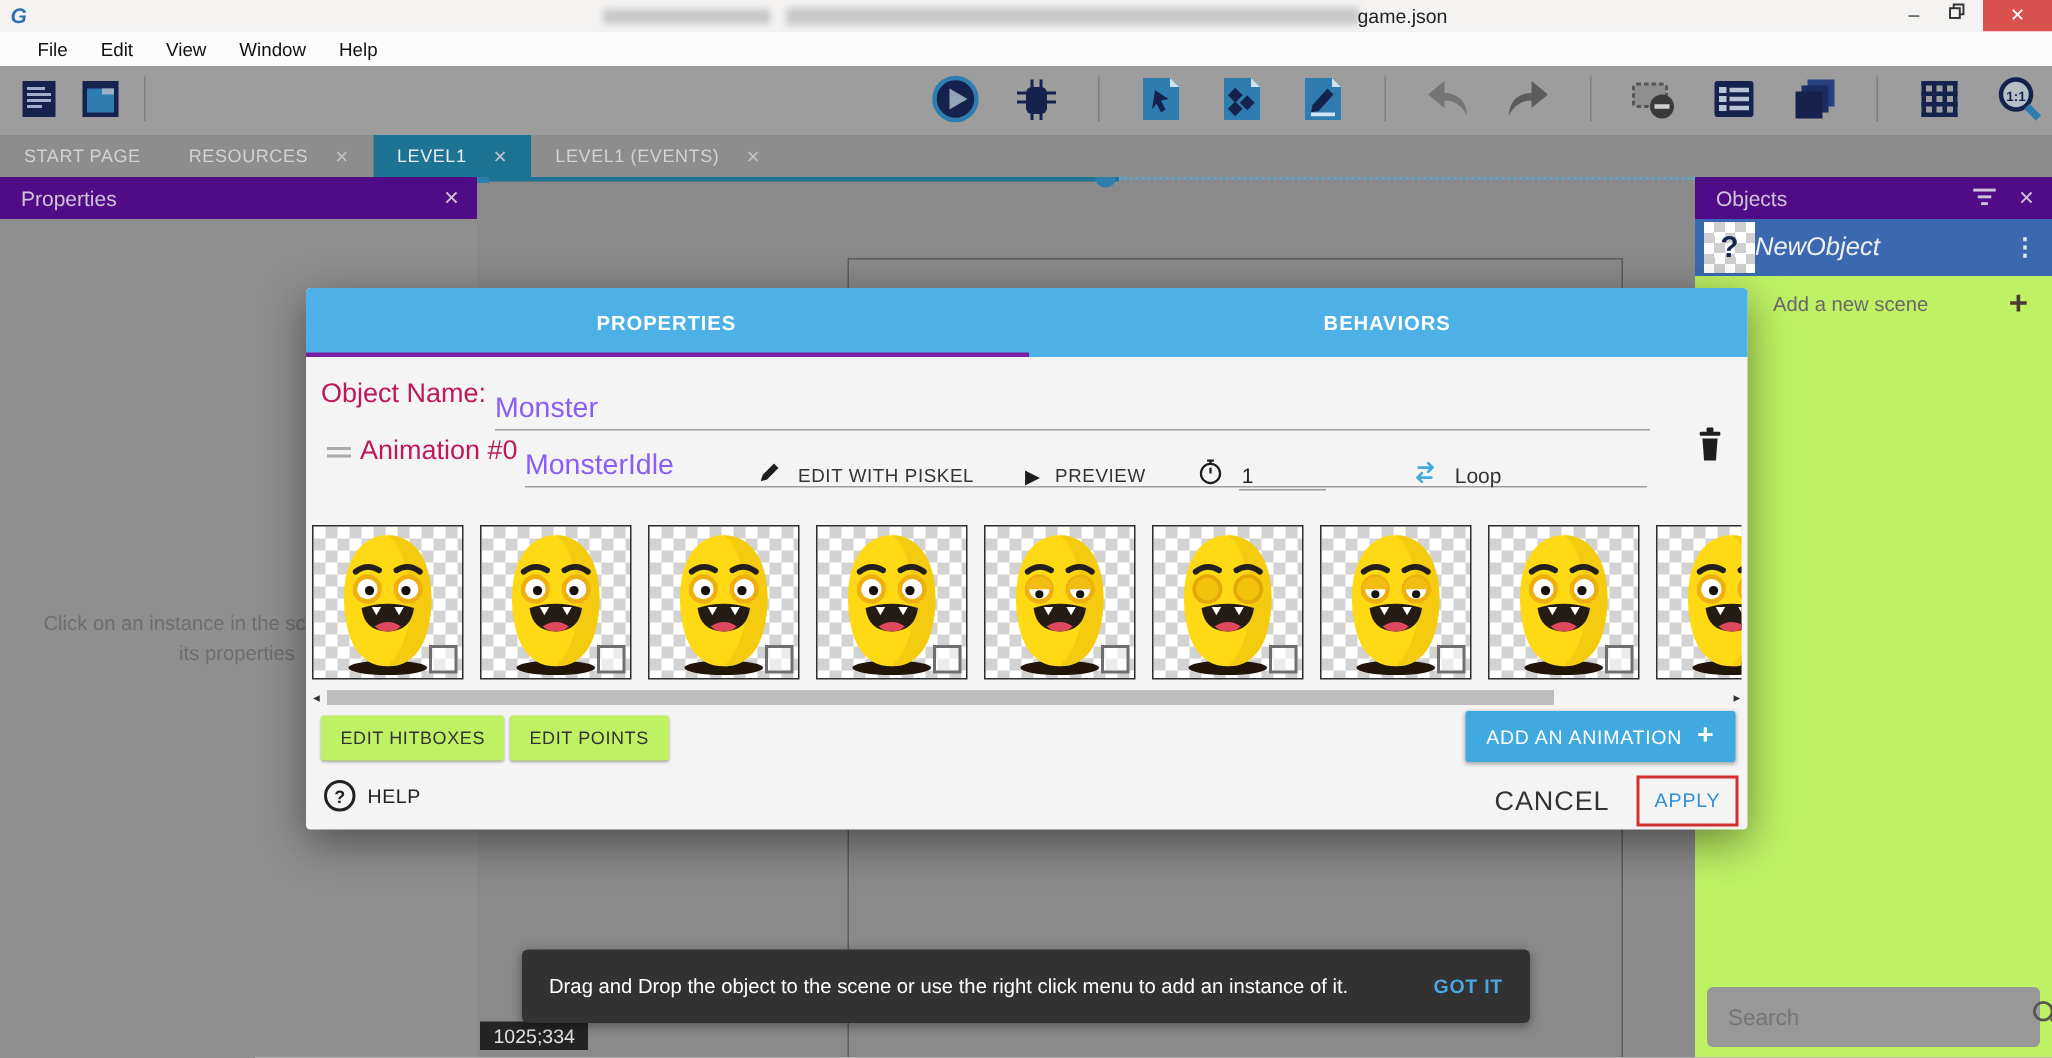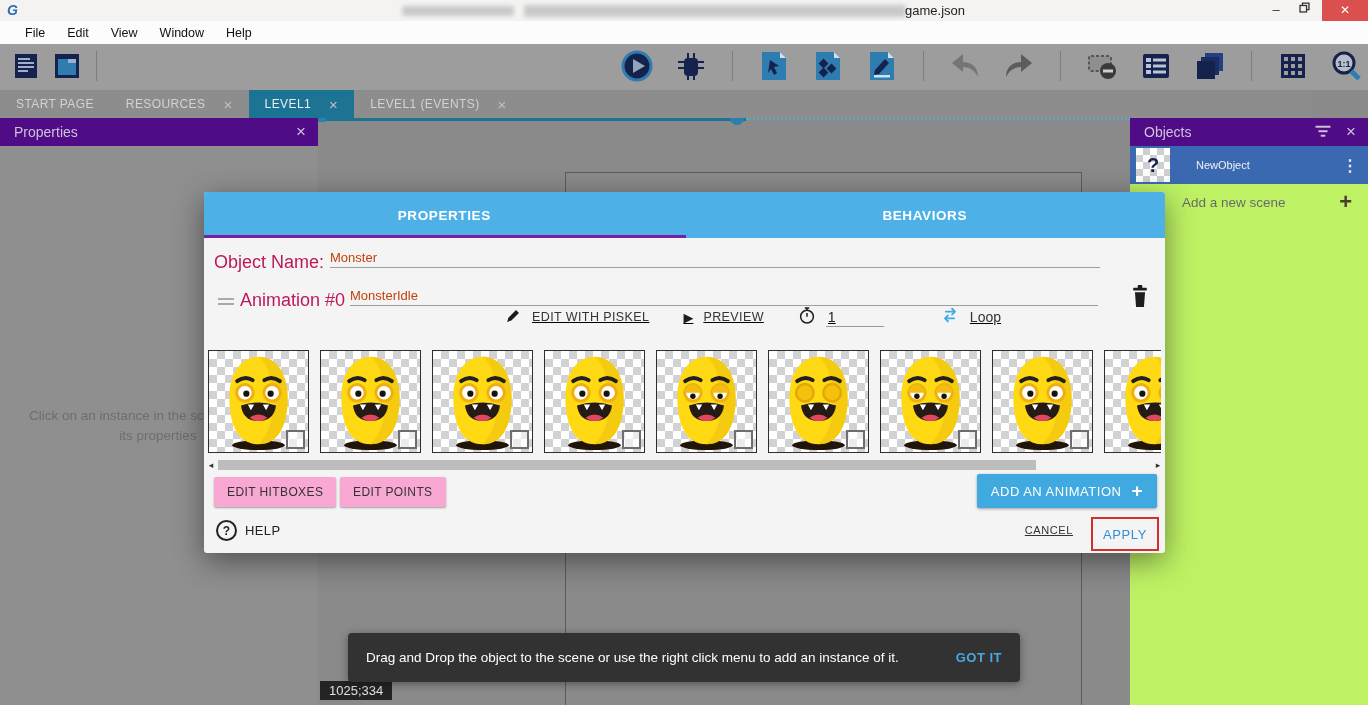--- a/index.html
+++ b/index.html
@@ -51,71 +51,71 @@
             display:flex;align-items:center;padding:0 18px;box-sizing:border-box;box-shadow:0 2px 8px rgba(0,0,0,.4);}
   .snack-msg{color:#fff;font-size:13.5px;flex:1;}
   .snack-action{color:#4aa8e0;font-size:13px;font-weight:bold;letter-spacing:.5px;margin-left:18px;}
 
   
   .objects-panel{left:1130px;top:118px;width:238px;height:587px;background:#bef264;}
   .obj-row{left:0;top:28px;width:238px;height:38px;background:#3b69b1;display:flex;align-items:center;}
   .obj-icon{width:34px;height:34px;margin-left:6px;display:flex;align-items:center;justify-content:center;
             font-weight:bold;font-size:20px;color:#16224e;}
   .checker{background:repeating-conic-gradient(#cfcfcf 0% 25%, #ffffff 0% 50%);background-size:14px 14px;}
-  .obj-label{color:#f0f0f0;font-size:11px;margin-left:26px;flex:1;}
+  .obj-label{color:#f0f0f0;font-size:17px;flex:1;font-style:italic;}
   .obj-dots{color:#e8e8e8;font-size:16px;font-weight:bold;margin-right:10px;}
   .add-row{left:0;top:66px;width:238px;height:36px;display:flex;align-items:center;}
   .add-label{margin-left:52px;color:#6a6a6a;font-size:13.5px;flex:1;}
   .add-plus{color:#4a3c33;font-size:22px;margin-right:16px;font-weight:bold;}
   .search-box{left:8px;top:540px;width:222px;height:40px;background:#989898;border-radius:4px;display:flex;align-items:center;}
   .search-input{flex:1;background:transparent;border:none;outline:none;margin-left:12px;font-size:15px;color:#4a4a4a;font-family:"Liberation Sans",sans-serif;}
   .search-input::placeholder{color:#757575;}
   .search-icon{margin-right:10px;}
 
   
   .modal{left:204px;top:192px;width:961px;height:361px;background:#f4f4f4;border-radius:3px;
          box-shadow:0 8px 30px rgba(0,0,0,.45);z-index:50;}
   .modal-tabs{left:0;top:0;width:961px;height:46px;background:#4db1e8;border-radius:3px 3px 0 0;display:flex;}
   .modal-tab{width:50%;display:flex;align-items:center;justify-content:center;color:#fff;
              font-size:13.5px;font-weight:bold;letter-spacing:.6px;}
   .modal-tab-underline{left:0;top:43px;width:482px;height:3px;background:#7b1fa2;}
   .mrow-label{font-size:18px;color:#be185d;}
   .mfield{background:transparent;border:none;border-bottom:1px solid #9e9e9e;outline:none;
-          font-size:13px;color:#c2410c;font-family:"Liberation Sans",sans-serif;padding:2px 0;}
+          font-size:19px;color:#8b5cf6;font-family:"Liberation Sans",sans-serif;padding:2px 0;margin-top:12px;}
   .drag-handle span{display:block;width:16px;height:2px;background:#aaa;margin:3px 0;}
-  .anim-controls{left:0;top:110px;width:877px;height:30px;display:flex;align-items:center;justify-content:flex-end;gap:10px;text-decoration:underline;}
+  .anim-controls{left:0;top:110px;width:877px;height:30px;display:flex;align-items:center;justify-content:flex-end;gap:10px;}
   .ctl-label{font-size:12.5px;color:#333;letter-spacing:.4px;}
   .time-input{width:54px;background:transparent;border:none;border-bottom:1px solid #999;outline:none;font-size:14px;color:#222;font-family:"Liberation Sans",sans-serif;}
   .loop-label{font-size:14px;color:#333;}
 
   .frames-strip{left:4px;top:158px;width:953px;height:105px;display:flex;gap:11px;overflow:hidden;}
   .frame{position:relative;flex:none;width:101px;height:103px;border:1px solid #2e2e2e;box-sizing:border-box;
          background:repeating-conic-gradient(#d2d2d2 0% 25%, #ffffff 0% 50%);background-size:16px 16px;}
   .frame svg{position:absolute;left:0;top:0;width:99px;height:101px;}
   .frame-check{position:absolute;right:3px;bottom:3px;width:15px;height:15px;border:2px solid #6e6e6e;background:rgba(255,255,255,.55);}
   .eo,.ec,.eh{display:none;}
   .frame[data-eyes="open"] .eo{display:inline;}
   .frame[data-eyes="closed"] .ec{display:inline;}
   .frame[data-eyes="half"] .eh{display:inline;}
 
   .hscroll{left:2px;top:266px;width:957px;height:14px;display:flex;align-items:center;}
   .hs-arrow{width:10px;text-align:center;font-size:9px;color:#333;}
   .hs-track{position:relative;flex:1;height:14px;}
   .hs-thumb{position:absolute;left:2px;top:2px;width:818px;height:10px;background:#bdbdbd;}
 
-  .btn-flat{display:inline-block;background:#f9a8d4;border-radius:2px;box-shadow:0 1px 2px rgba(0,0,0,.35);
+  .btn-flat{display:inline-block;background:#bef264;border-radius:2px;box-shadow:0 1px 2px rgba(0,0,0,.35);
             padding:8px 13px;font-size:12px;color:#333;letter-spacing:.4px;}
   .add-anim-btn{position:absolute;right:8px;top:282px;height:34px;background:#3fa9e0;color:#fff;border-radius:2px;
             box-shadow:0 1px 3px rgba(0,0,0,.35);display:flex;align-items:center;padding:0 14px;font-size:13px;letter-spacing:.5px;gap:10px;}
   .add-anim-plus{font-size:19px;font-weight:bold;}
   .help-wrap{position:absolute;left:12px;top:328px;display:flex;align-items:center;gap:8px;}
   .help-circle{width:17px;height:17px;border:2px solid #222;border-radius:50%;display:flex;align-items:center;justify-content:center;
                font-size:12px;font-weight:bold;color:#222;}
   .help-label{font-size:13px;color:#222;letter-spacing:.4px;}
-  .cancel-btn{position:absolute;right:92px;top:332px;font-size:11px;color:#333;letter-spacing:.6px;text-decoration:underline;}
+  .cancel-btn{position:absolute;right:92px;top:332px;font-size:18px;color:#333;letter-spacing:.6px;}
   .apply-box{position:absolute;right:6px;top:325px;border:2px solid #d32f2f;padding:6px 10px;}
   .apply-btn{font-size:13px;color:#2f8fd8;letter-spacing:.6px;}
 </style>
 </head>
 <body>
 
 <div class="app">
 
   <div class="abs titlebar">
     <span class="abs tb-logo">G</span>
@@ -320,20 +320,29 @@
       <span class="panel-x">×</span>
     </div>
     <div class="abs obj-row">
       <span class="obj-icon checker">?</span>
       <span class="obj-label">NewObject</span>
       <span class="obj-dots">⋮</span>
     </div>
     <div class="abs add-row">
       <span class="add-label">Add a new scene</span>
       <span class="add-plus">+</span>
+    </div>
+    <div class="abs search-box">
+      <input class="search-input" placeholder="Search" style="">
+      <span class="search-icon">
+        <svg width="22" height="22" viewBox="0 0 24 24" fill="none" stroke="#555" stroke-width="2">
+            <circle cx="10" cy="10" r="6.5"></circle>
+            <line x1="15.5" y1="15.5" x2="21" y2="21"></line>
+          </svg>
+      </span>
     </div>
   </div>
 
   <div class="abs modal">
     <div class="abs modal-tabs">
       <div class="modal-tab">PROPERTIES</div>
       <div class="modal-tab">BEHAVIORS</div>
     </div>
     <div class="abs modal-tab-underline"></div>
 

